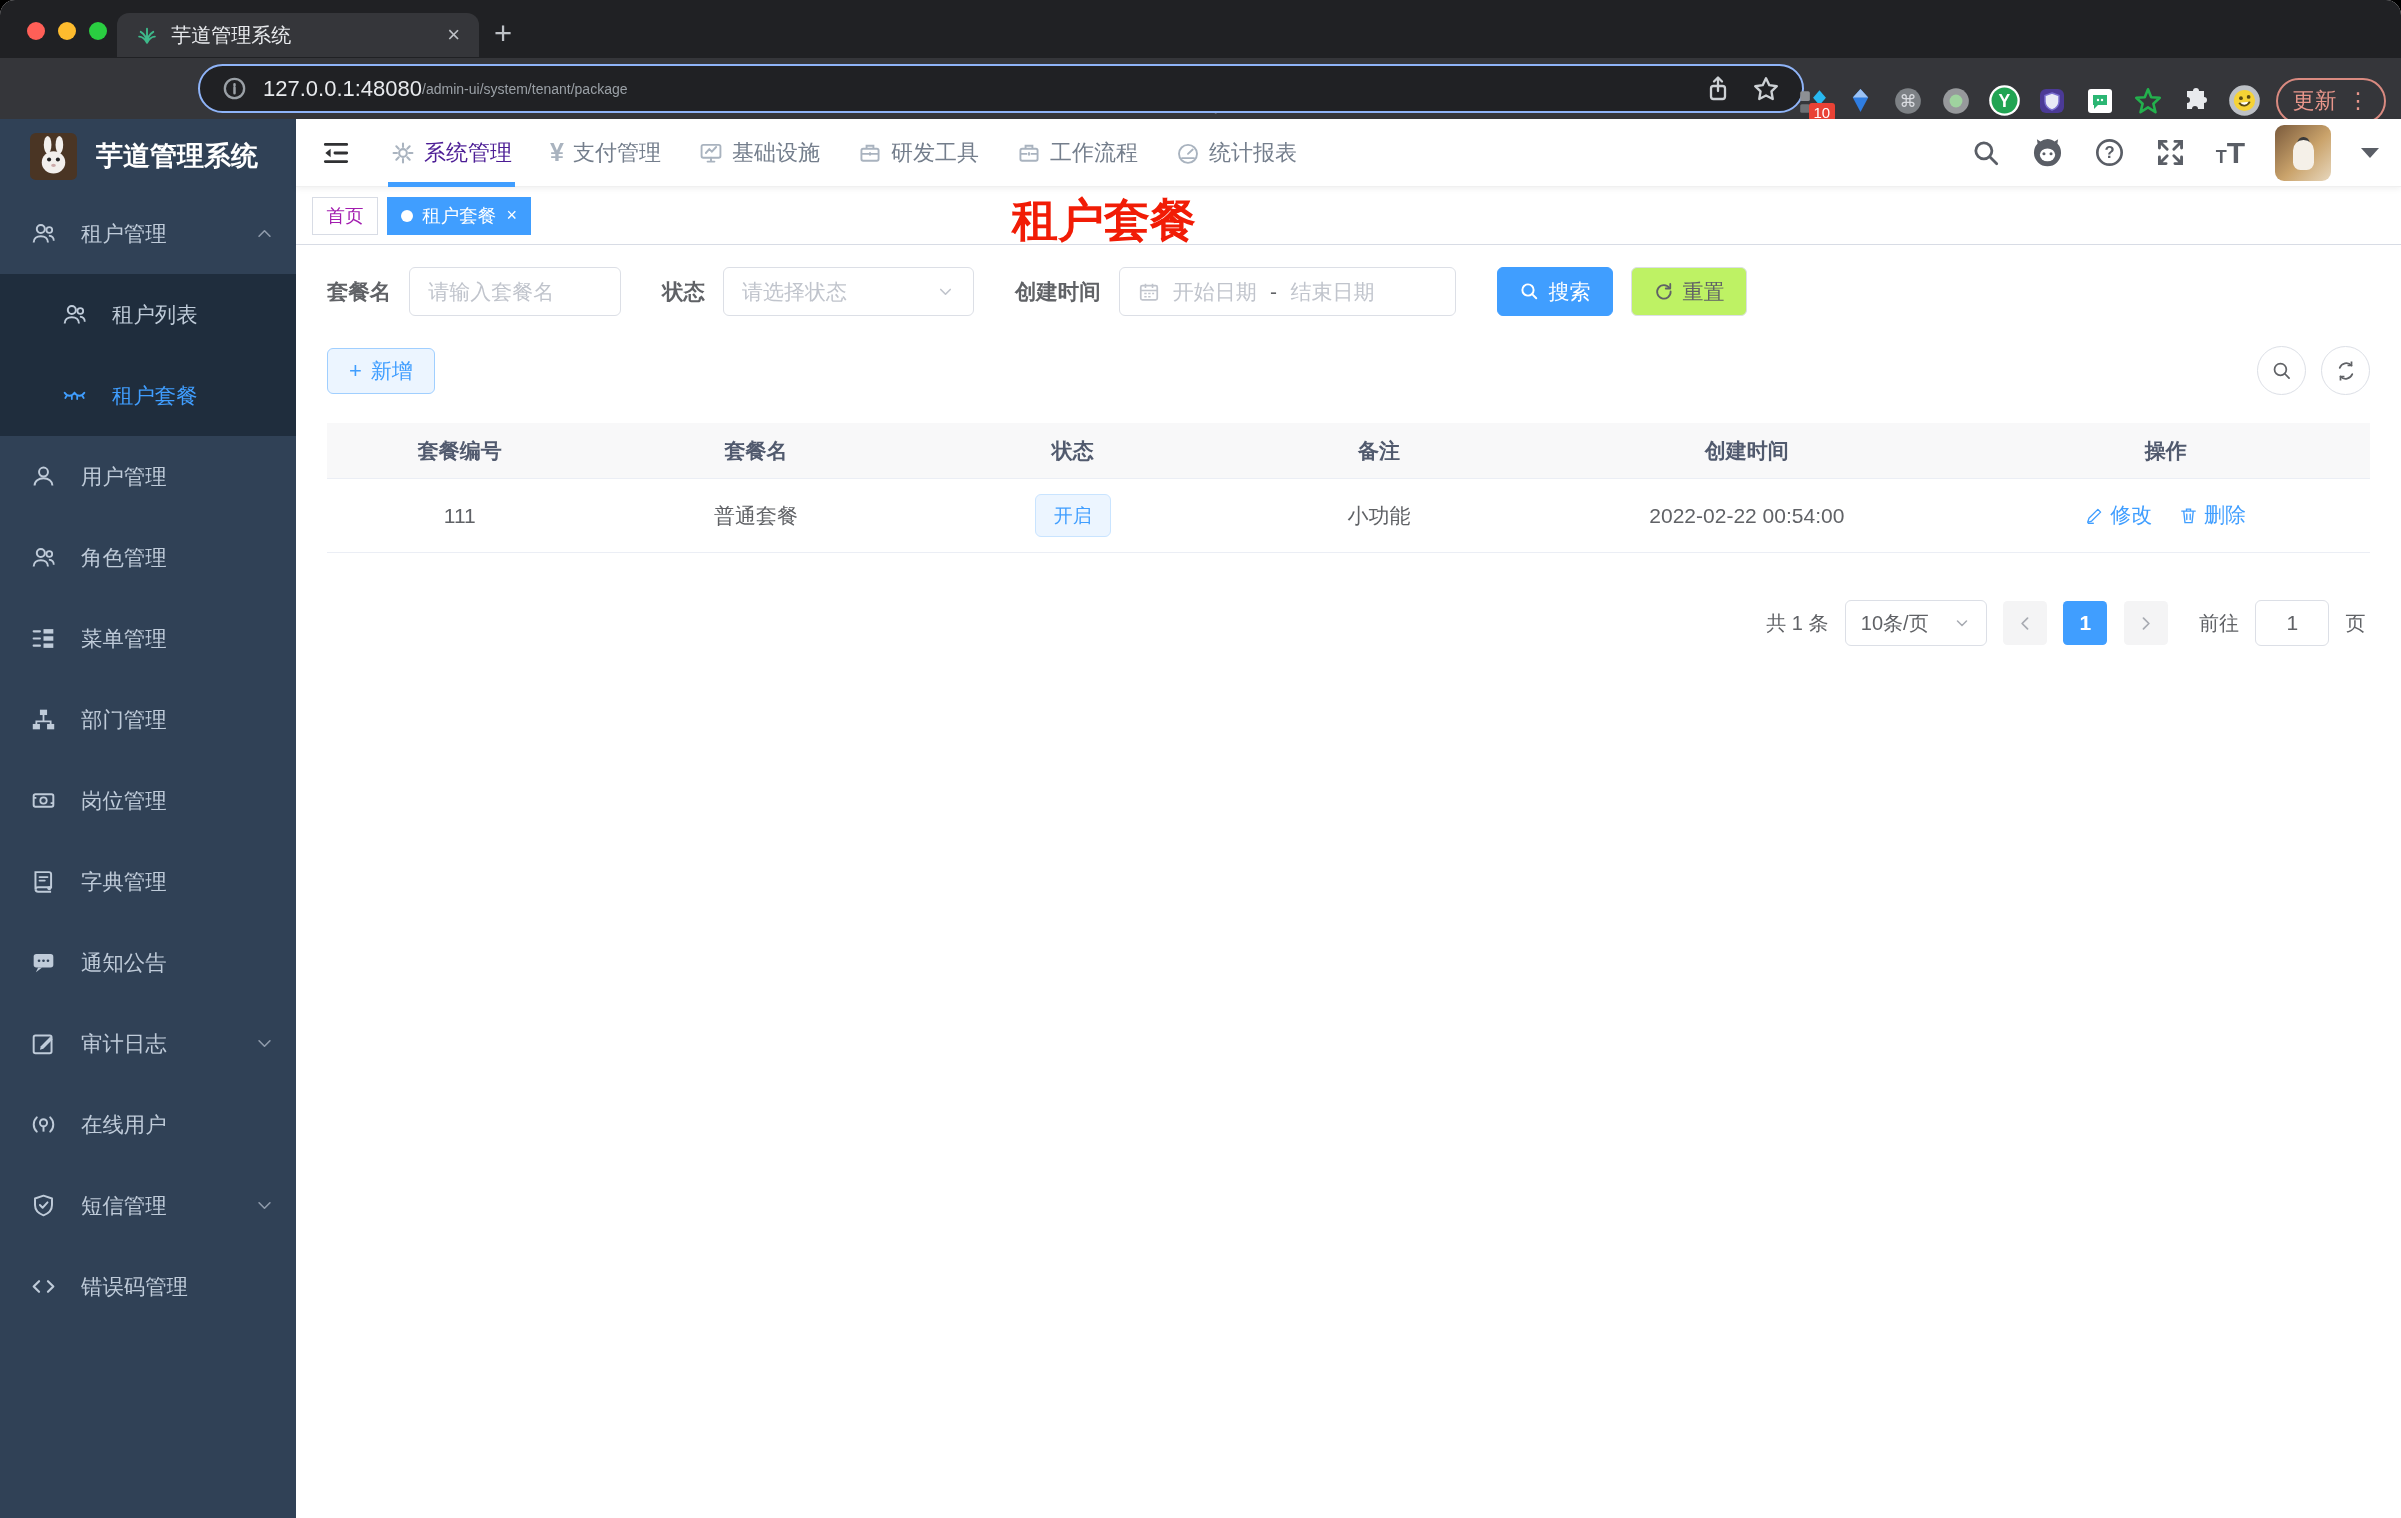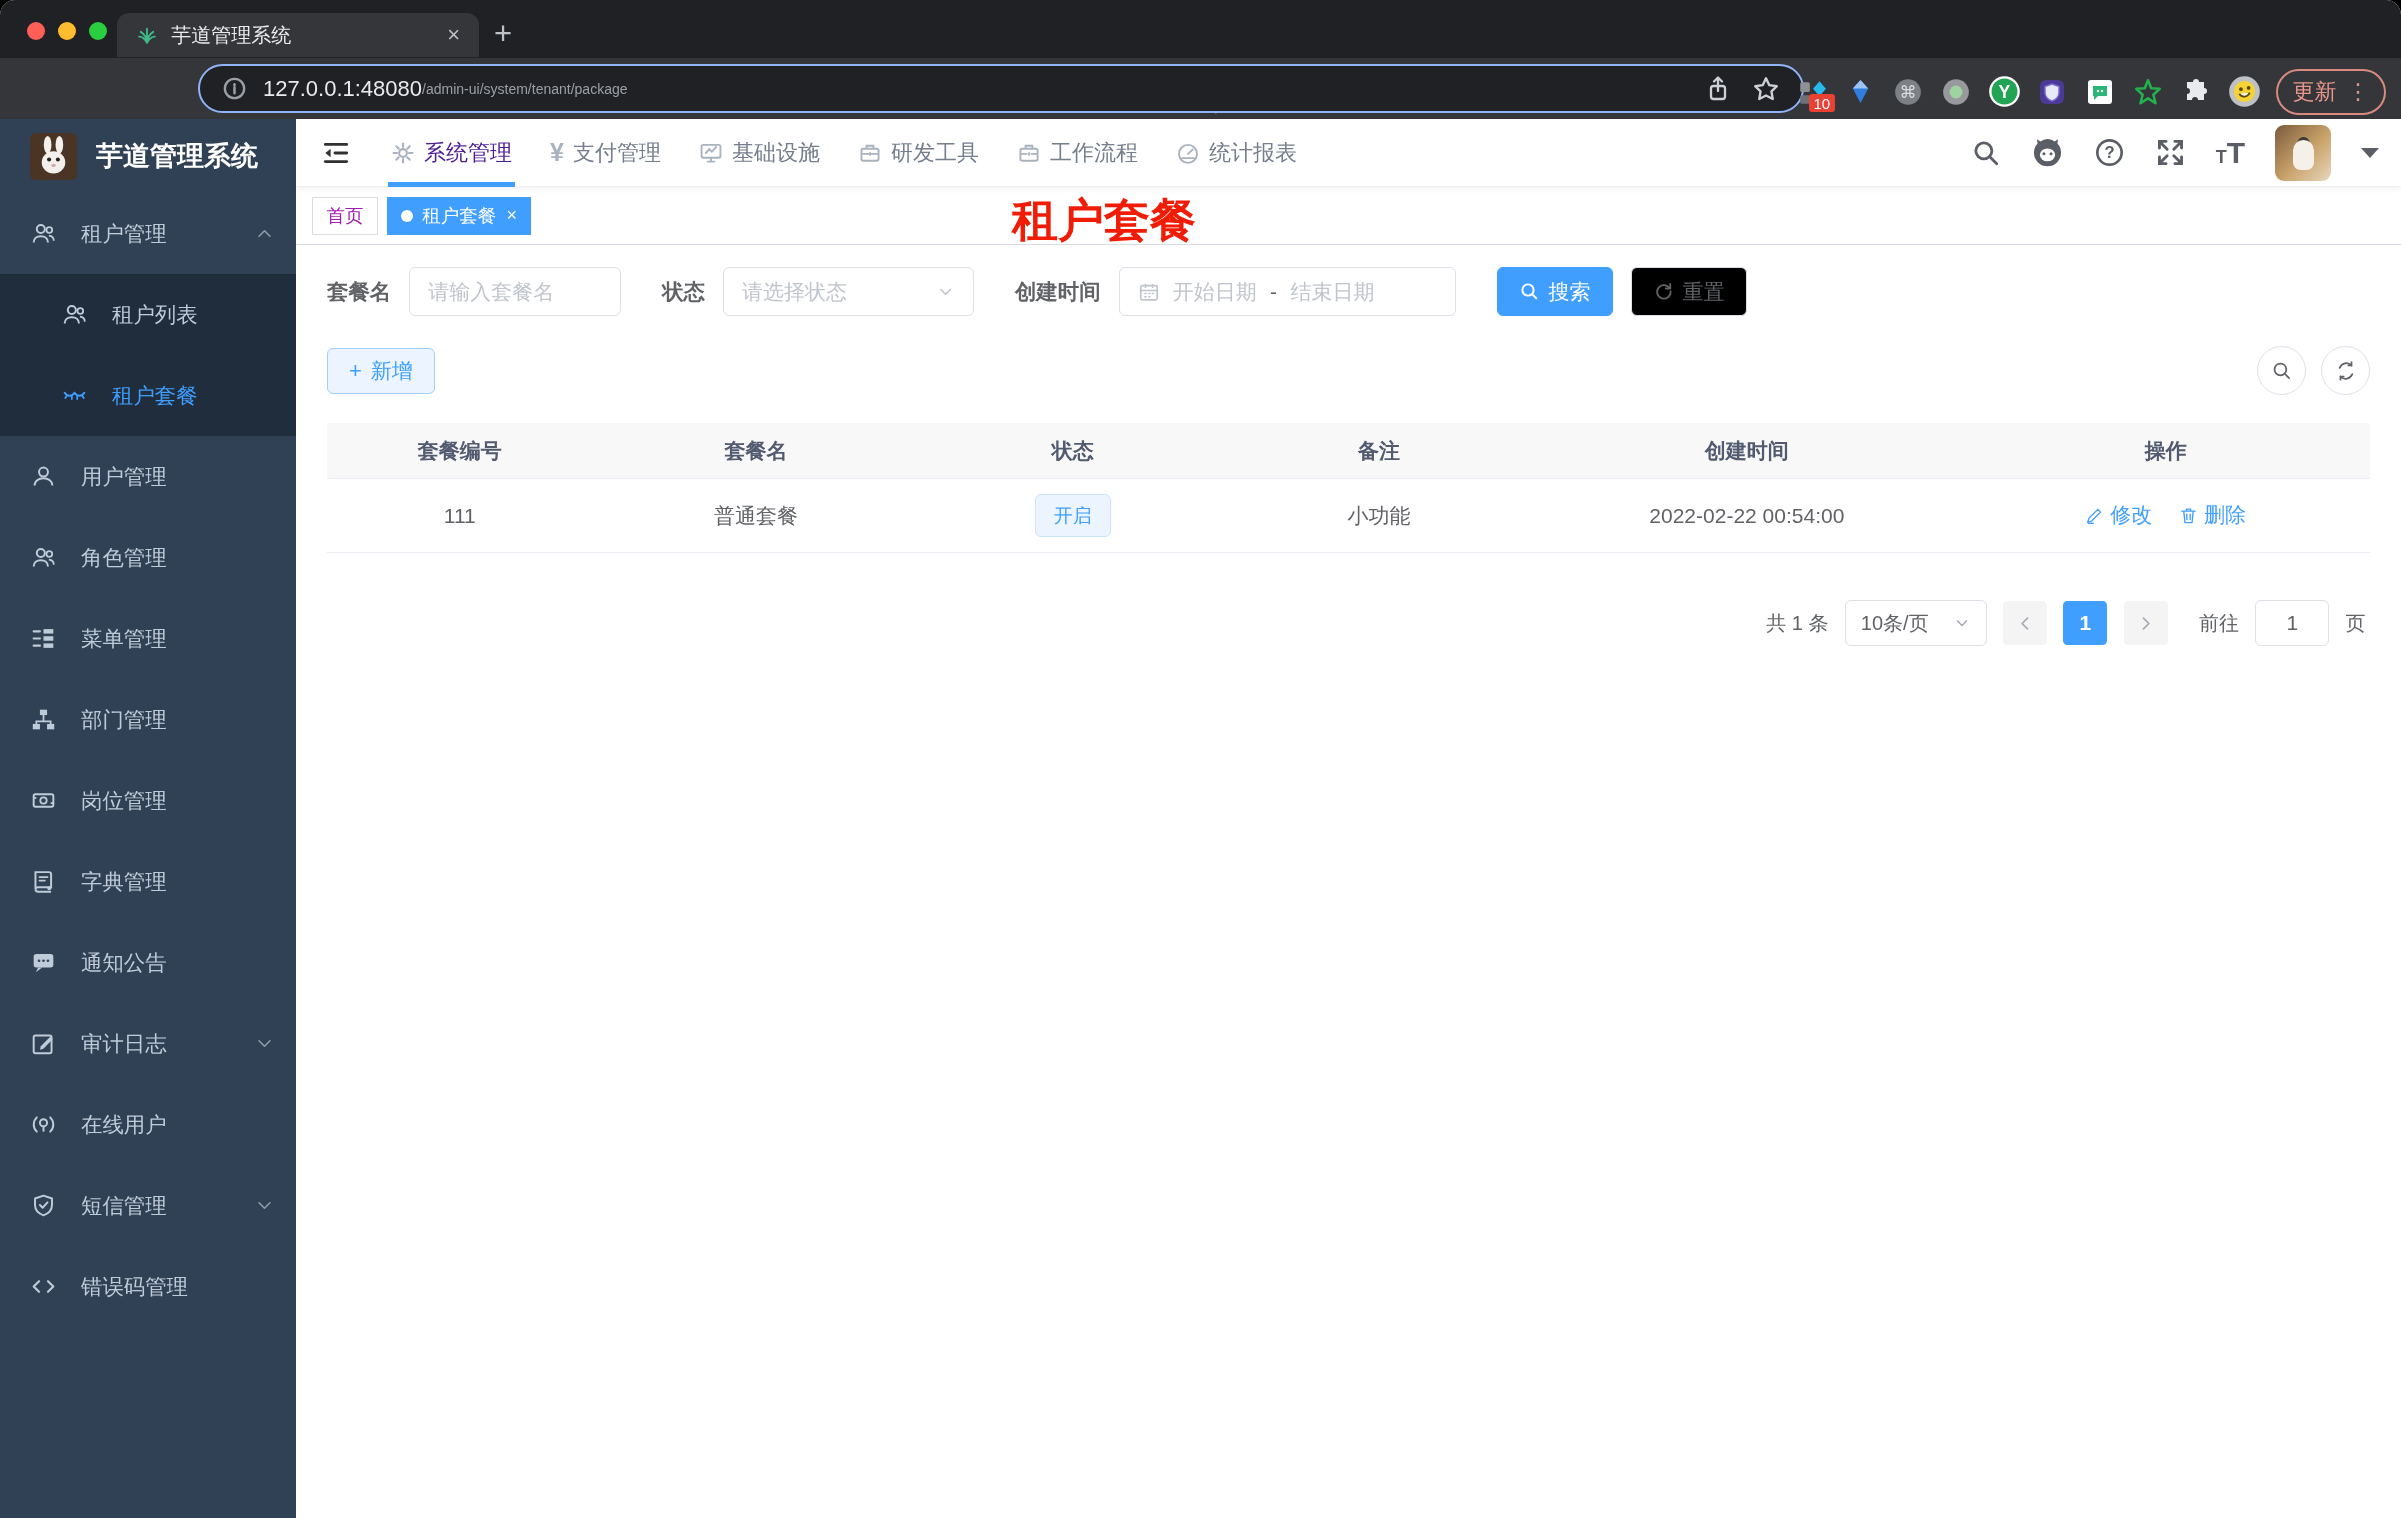--- a/index.html
+++ b/index.html
@@ -14,21 +14,21 @@
   .tab-title { color:#e8eaed; font-size:20px; margin-left:13.3px; }
   .tab-close { margin-left:auto; color:#bdc1c6; font-size:22px; }
   .newtab { position:absolute; left:494px; top:16.3px; color:#bdc1c6; font-size:31px; font-weight:300; }
   .urlbar { position:relative; height:61px; background:#35363a; display:flex; align-items:center;flex-direction:column; }
   .navico { color:#d6d9dd; margin-left:25px; }
   .navico.dim { color:#74777b; }
   .omnibox { position:absolute; left:198px; top:6px; width:1606px; height:49px; background:#202124; border:2.2px solid #8fb4f8; border-radius:27px; display:flex; align-items:center; padding:0 21px; }
   .omni-host { color:#e8eaed; font-size:22px; margin-left:15px; }
   .omni-path { color:#9aa0a6; font-size:14px; }
   .omni-right { margin-left:auto; display:flex; align-items:center; gap:19px; color:#cdd1d5; }
-  .exts { position:absolute; right:0; top:3px; height:61px; display:flex; align-items:center; gap:15px; padding-right:15px; }
+  .exts { position:absolute; right:0; top:12px; height:61px; display:flex; align-items:center; gap:15px; padding-right:15px; }
   .ext { position:relative; width:33px; height:33px; display:flex; align-items:center; justify-content:center; }
   .ext-badge { position:absolute; right:-6px; bottom:-4.4px; background:#e94235; color:#fff; font-size:15px; padding:0.7px 4.4px; border-radius:3px; }
   .upd { display:flex; align-items:center; gap:10.4px; border:2.2px solid #d98a80; color:#e8968b; border-radius:24px; padding:6px 15px; font-size:22px; }
 
   
   .app { display:flex; height:1400px; }
   .sidebar { width:296px; background:#304156; color:#bfcbd9; flex-shrink:0; }
   .logo { display:flex; align-items:center; height:74px; padding-left:30px; }
   .logo-title { color:#fff; font-size:27px; font-weight:bold; margin-left:19px; }
   .s-item { display:flex; align-items:center; height:81px; padding:0 22px 0 31px; font-size:21.4px; cursor:pointer; }
@@ -60,21 +60,21 @@
 
   .content { padding:22px 31px 0 31px; }
   .frow { display:flex; align-items:center; }
   .fitem { display:flex; align-items:center; margin-right:41px; }
   .flabel { font-size:21.4px; font-weight:bold; color:#606266; margin-right:18px; white-space:nowrap; }
   .ctrl { height:49px; border:1.5px solid #dcdfe6; border-radius:6px; display:flex; align-items:center; padding:0 18px; font-size:21px; color:#c0c4cc; background:#fff; }
   .ctrl .ph { color:#c0c4cc; }
   .w-name { width:212px; } .w-status { width:251px; justify-content:space-between; } .w-date { width:337px; gap:13.3px; }
   .btn { height:49px; border-radius:6px; display:inline-flex; align-items:center; justify-content:center; gap:9px; font-size:21px; padding:0 21px; cursor:pointer; }
   .btn-primary { background:#409eff; color:#fff; border:1.5px solid #409eff; }
-  .btn-plain { background:#000000; color:#606266; border:1.5px solid #dcdfe6; }
+  .btn-plain { background:#bef264; color:#606266; border:1.5px solid #dcdfe6; }
   .btn-add { background:#ecf5ff; color:#409eff; border:1.5px solid #a0cfff; height:46px; }
   .toolrow { display:flex; align-items:center; margin-top:30px; }
   .tool-icons { margin-left:auto; display:flex; gap:15px; }
   .circ { width:49px; height:49px; border-radius:50%; border:1.5px solid #dcdfe6; display:flex; align-items:center; justify-content:center; color:#606266; background:#fff; }
 
   .table { margin-top:28px; border-bottom:1.5px solid #ebeef5; }
   .trow { display:flex; align-items:center; }
   .thead { background:#f8f8f9; height:55px; }
   .thead .tc { font-weight:bold; color:#515a6e; }
   .tbody-row { height:74px; border-top:1.5px solid #ebeef5; background:#fff; }

